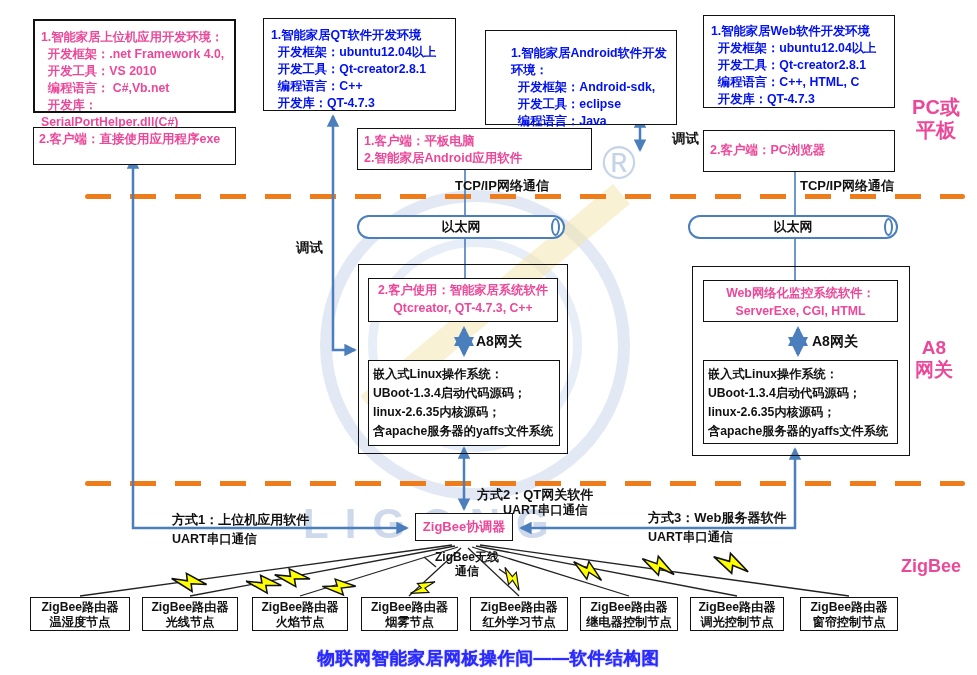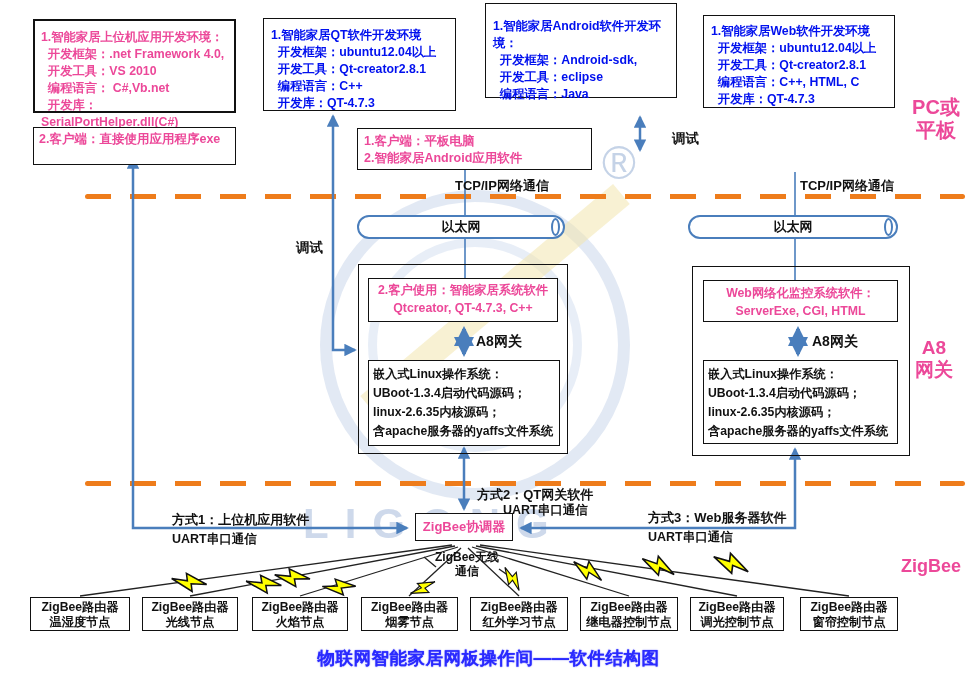--- a/index.html
+++ b/index.html
@@ -90,33 +90,34 @@
   <div class="abs bx devtext prewrap red-t" style="left:33px;top:19px;width:203px;height:94px;border-width:2px;padding:8px 3px 0 6px;">1.智能家居上位机应用开发环境：
   开发框架：.net Framework 4.0,
   开发工具：VS 2010
   编程语言： C#,Vb.net
   开发库：SerialPortHelper.dll(C#)</div>
   <div class="abs bx devtext prewrap blue-t" style="left:263px;top:18px;width:193px;height:93px;padding:8px 3px 0 7px;">1.智能家居QT软件开发环境
   开发框架：ubuntu12.04以上
   开发工具：Qt-creator2.8.1
   编程语言：C++
   开发库：QT-4.7.3</div>
-  <div class="abs bx devtext prewrap blue-t" style="left:485px;top:3px;width:192px;height:95px;padding:14px 3px 0 7px;">1.智能家居Android软件开发环境：
+  <div class="abs bx devtext prewrap blue-t" style="left:485px;top:30px;width:192px;height:95px;padding:14px 3px 0 25px;">1.智能家居Android软件开发环境：
   开发框架：Android-sdk,
   开发工具：eclipse
   编程语言：Java</div>
   <div class="abs bx devtext prewrap blue-t" style="left:703px;top:15px;width:192px;height:93px;padding:7px 3px 0 7px;">1.智能家居Web软件开发环境
   开发框架：ubuntu12.04以上
   开发工具：Qt-creator2.8.1
   编程语言：C++, HTML, C
   开发库：QT-4.7.3</div>
 
   <div class="abs bx red-t" style="left:33px;top:127px;width:203px;height:38px;font-size:12.5px;line-height:23px;padding-left:5px;">2.客户端：直接使用应用程序exe</div>
   <div class="abs bx red-t prewrap" style="left:357px;top:128px;width:235px;height:42px;font-size:12.5px;line-height:17px;padding:4px 0 0 6px;">1.客户端：平板电脑
 2.智能家居Android应用软件</div>
+  <div class="abs bx red-t" style="left:703px;top:130px;width:192px;height:42px;font-size:12.5px;line-height:38px;padding-left:6px;">2.客户端：PC浏览器</div>
 
   <div class="abs lbl" style="left:296px;top:239px;font-size:13.5px;">调试</div>
   <div class="abs lbl" style="left:672px;top:130px;font-size:13.5px;">调试</div>
   <div class="abs lbl" style="left:455px;top:177px;font-size:13px;">TCP/IP网络通信</div>
   <div class="abs lbl" style="left:800px;top:177px;font-size:13px;">TCP/IP网络通信</div>
 
   <div class="abs bx center" style="left:357px;top:215px;width:208px;height:24px;border:2px solid #4a7ebc;border-radius:12px;font-size:13px;line-height:20px;">
     <span>以太网</span>
     <span class="abs" style="right:3px;top:1px;width:9px;height:18px;border:2px solid #4a7ebc;border-radius:50%;"></span>
   </div>

